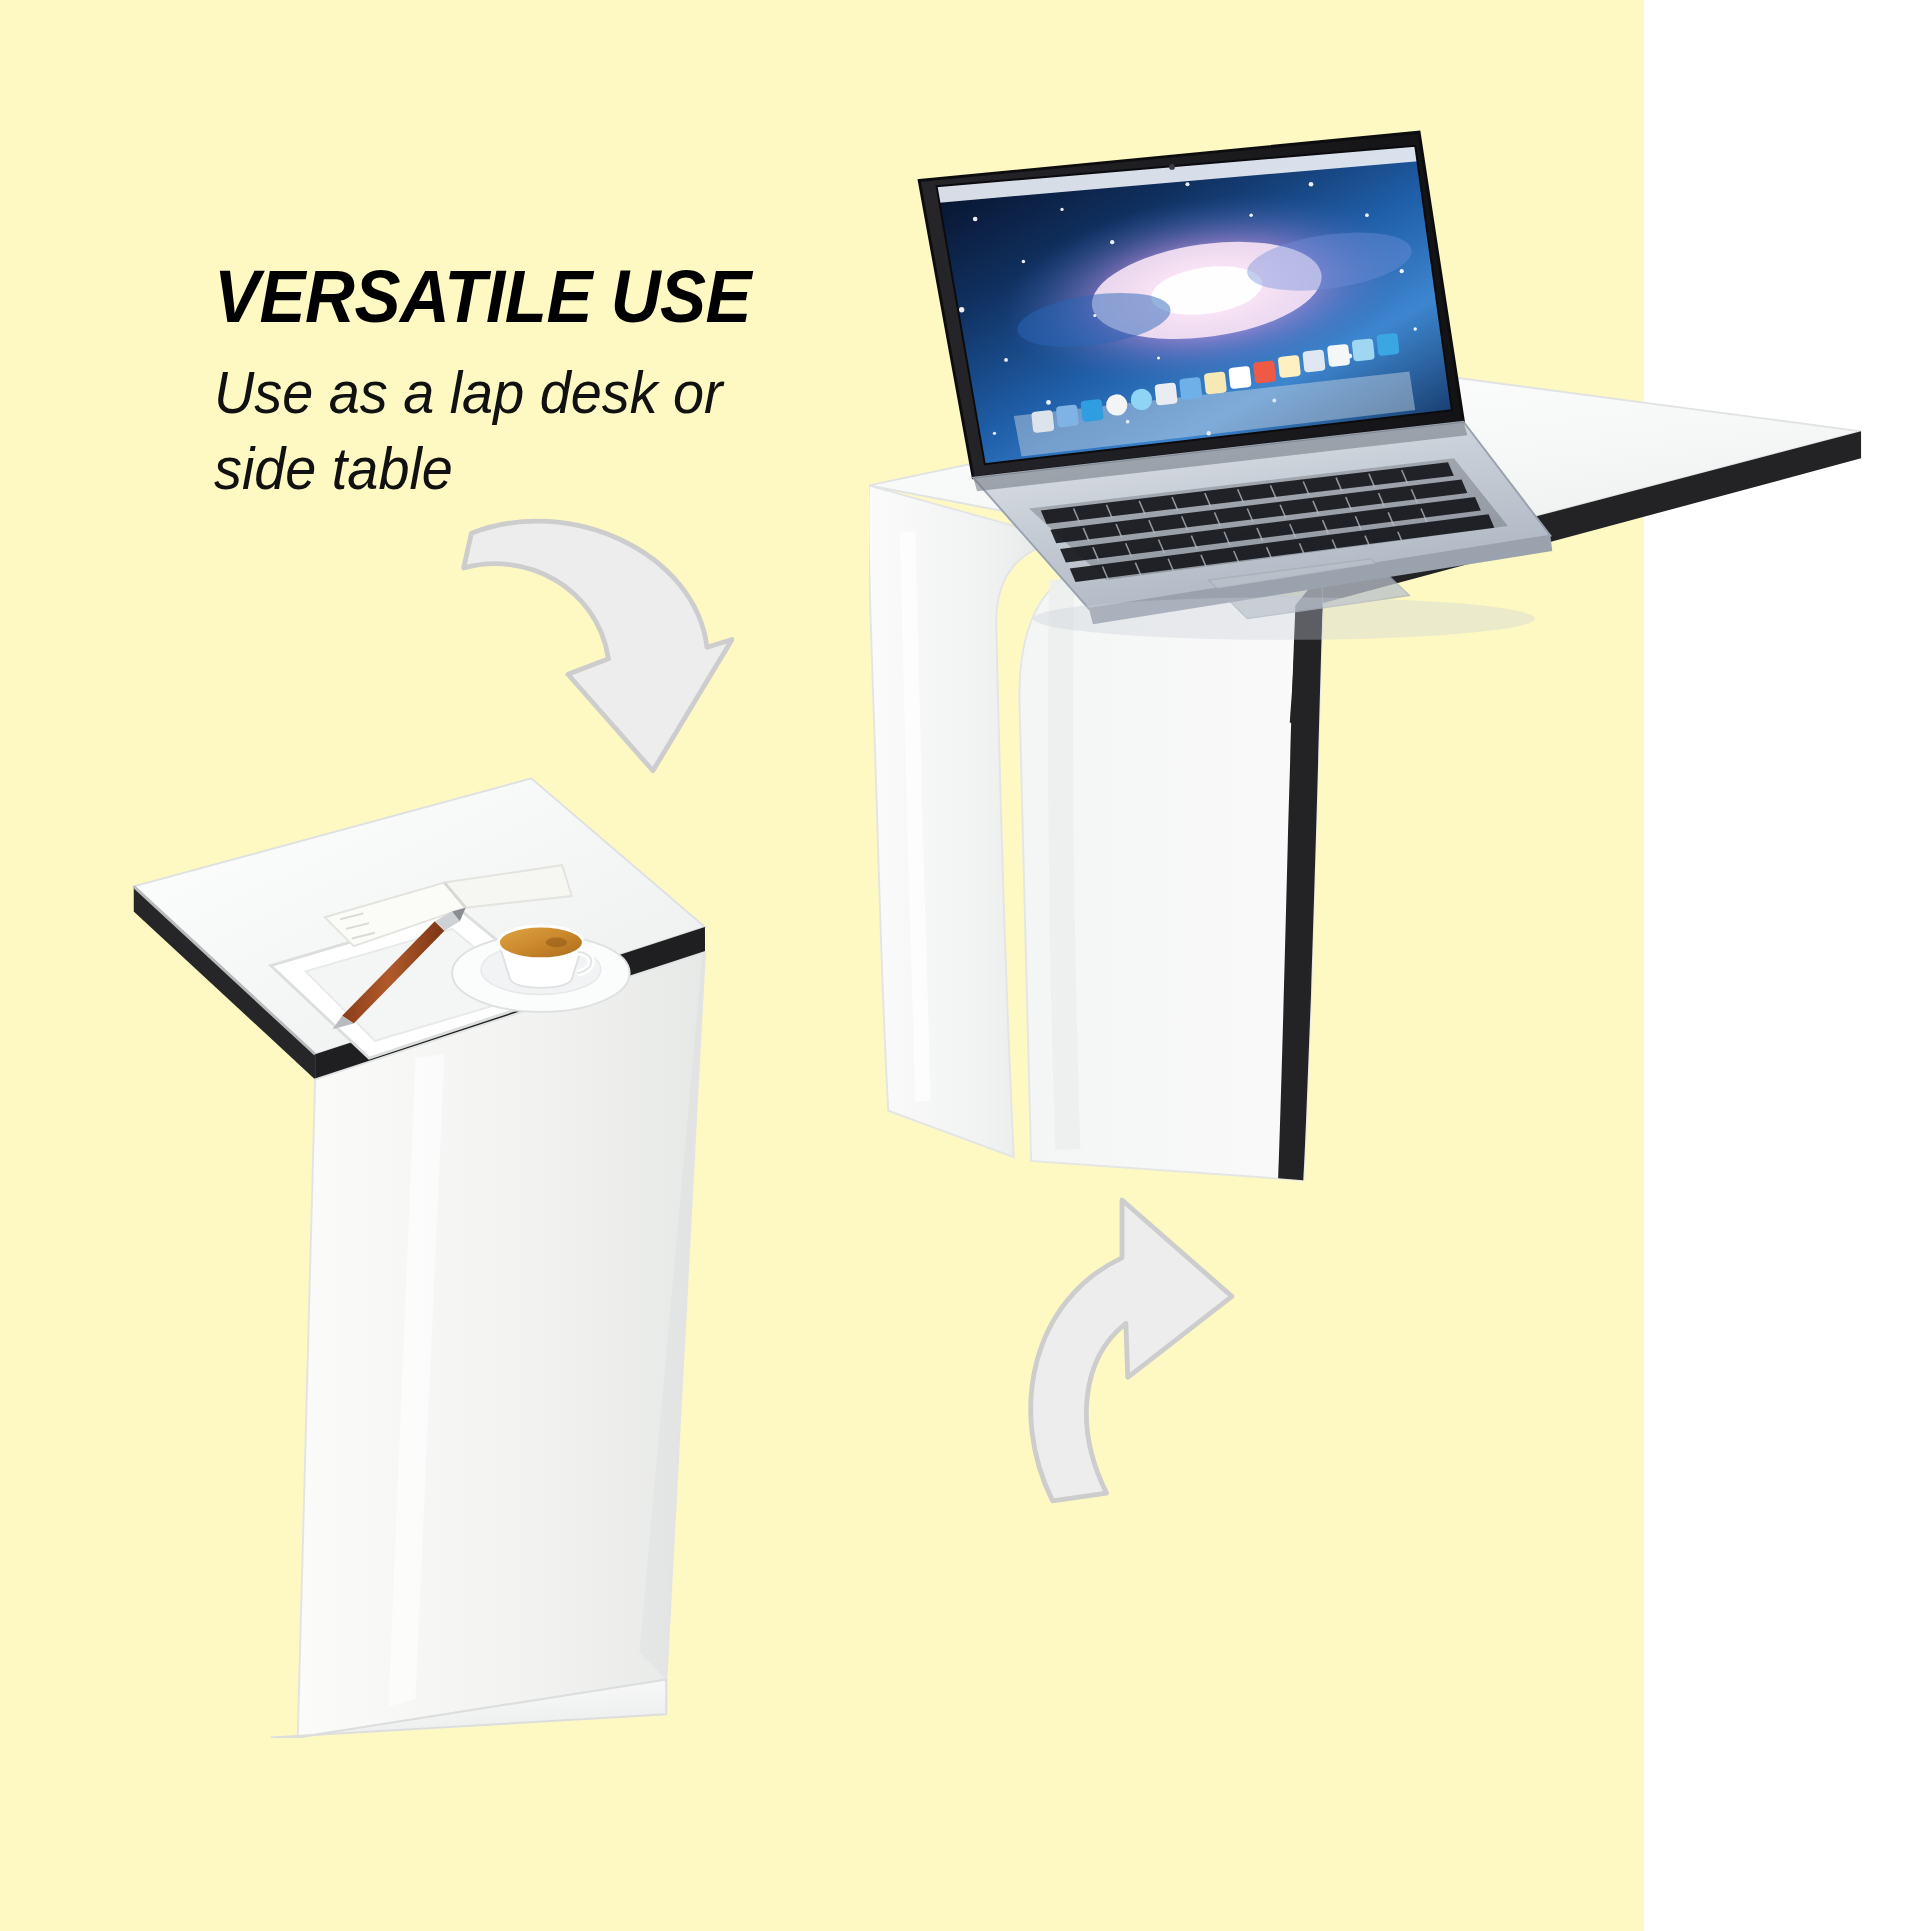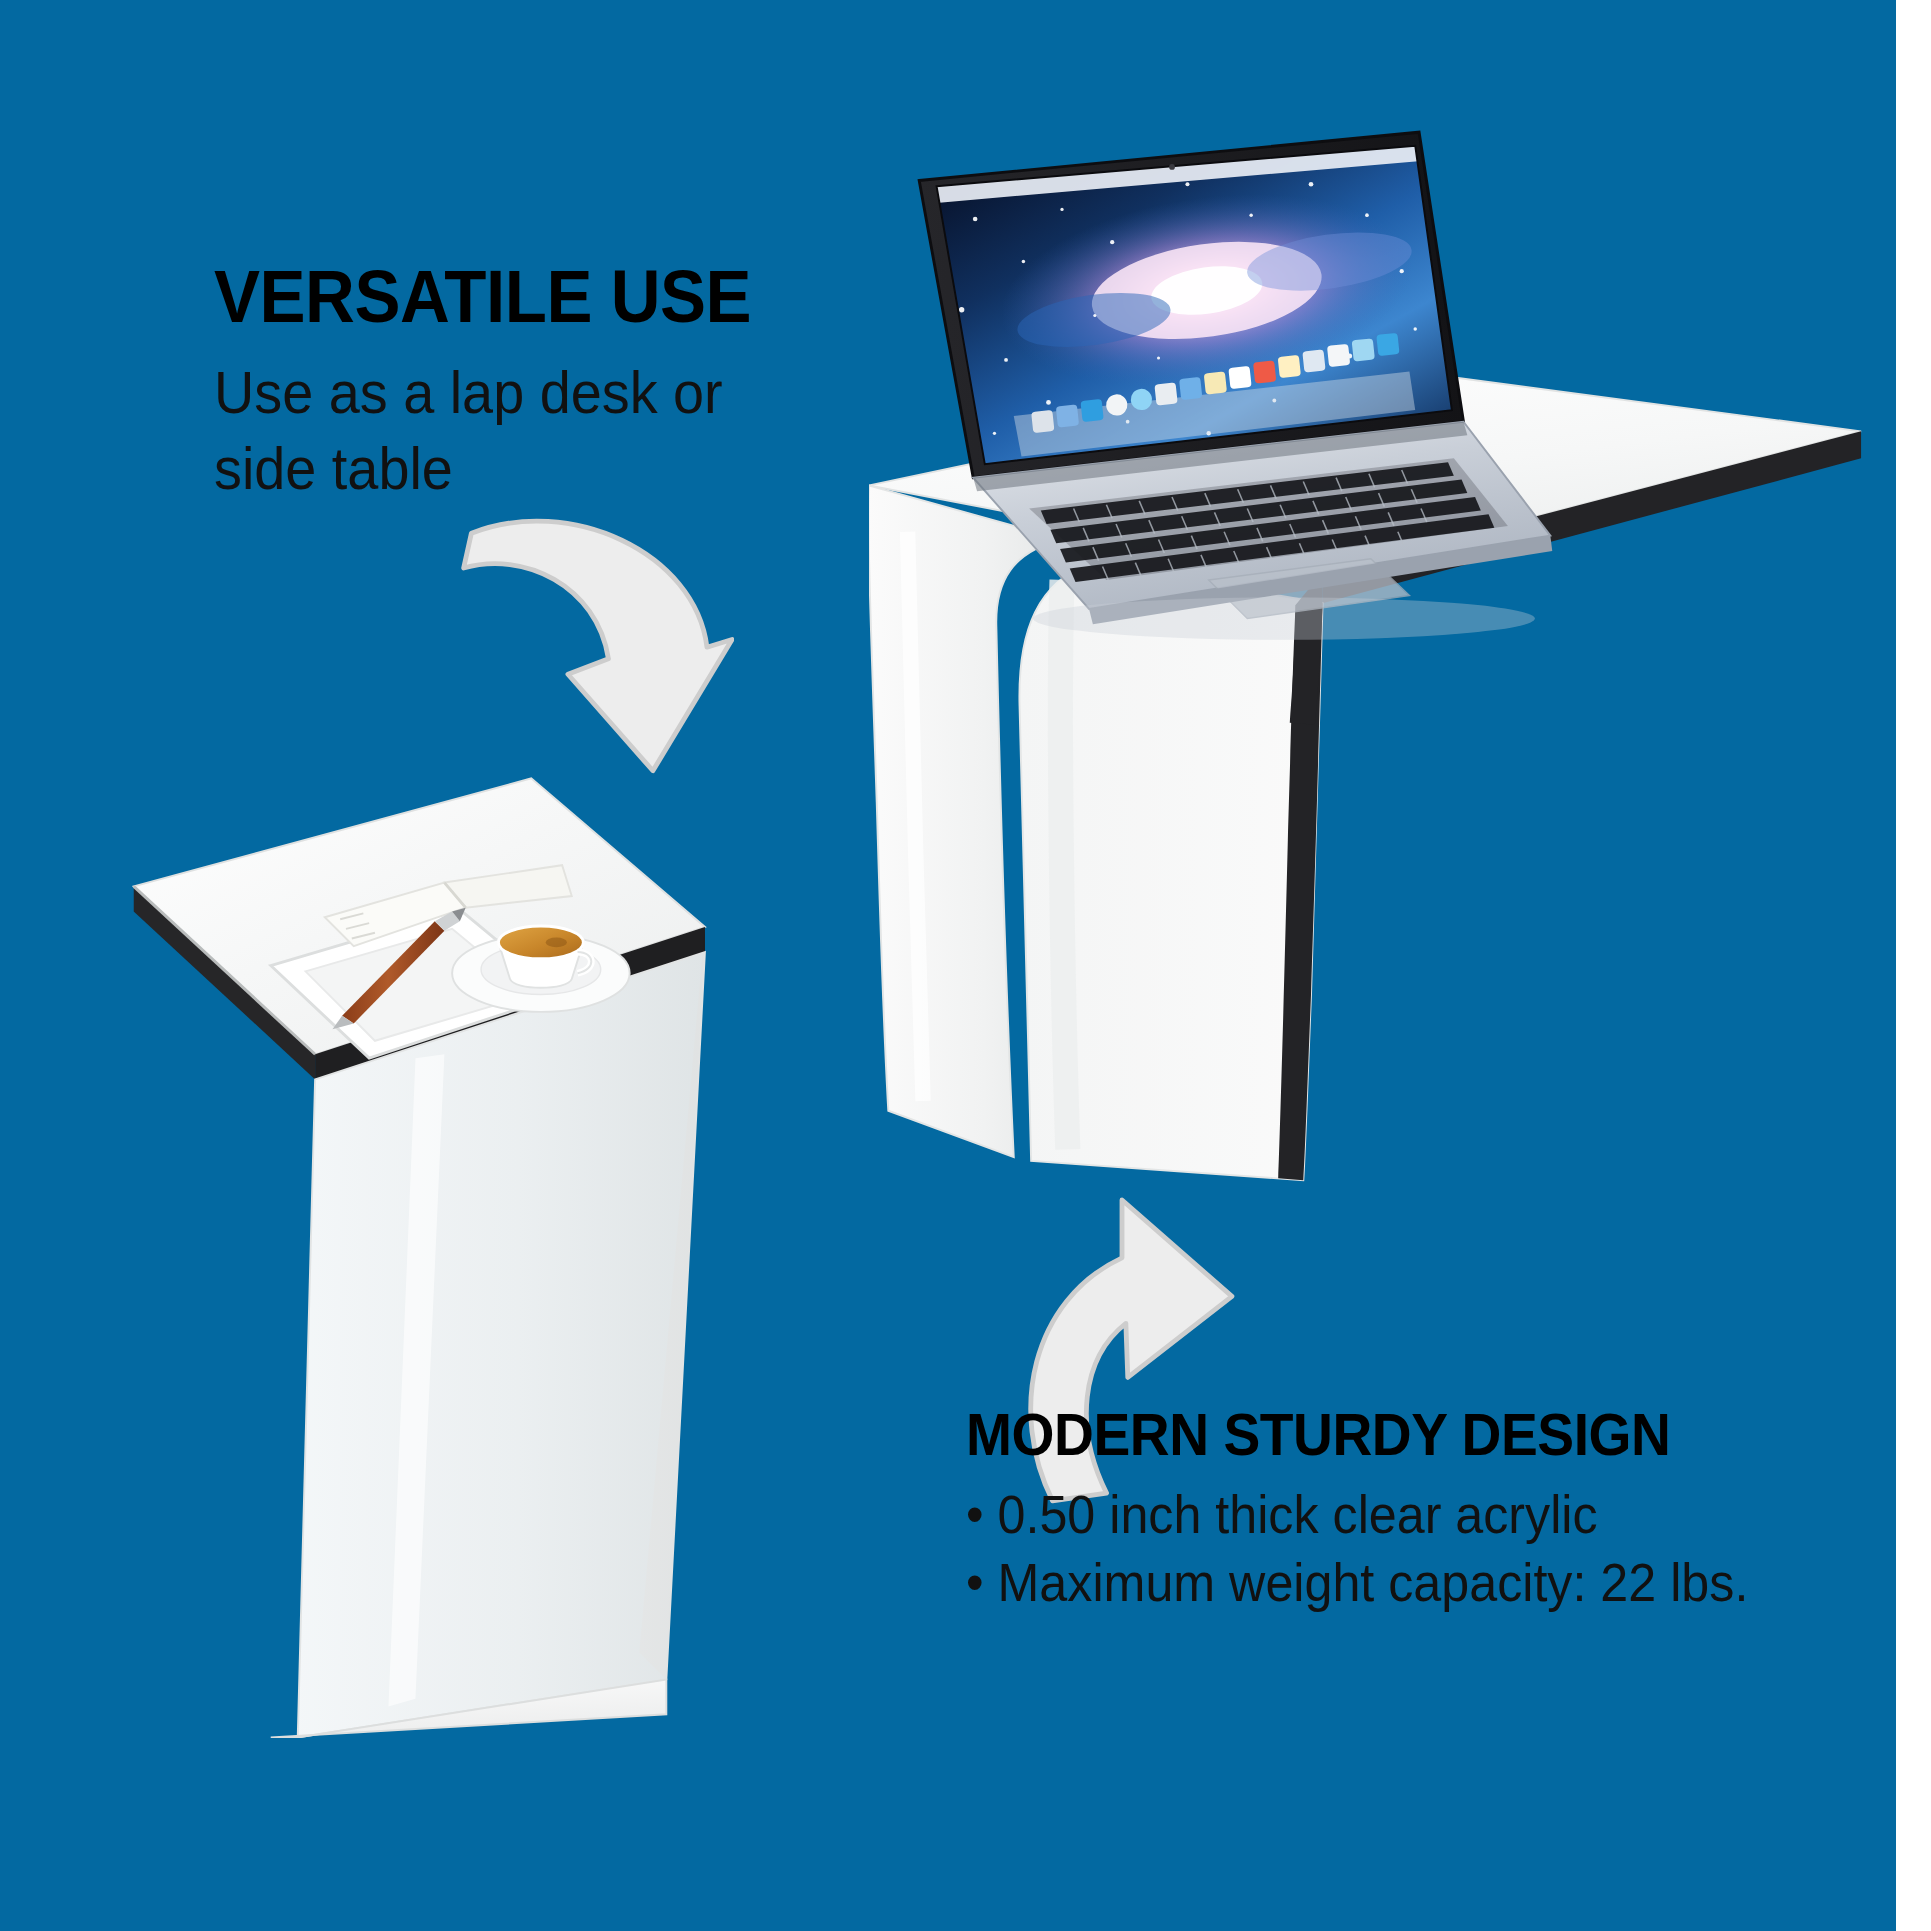--- a/index.html
+++ b/index.html
@@ -3,21 +3,21 @@
 <meta charset="utf-8">
 <style>
   html,body{margin:0;padding:0;}
   body{
     width:1931px;height:1931px;
     background:#ffffff;
     font-family:"Liberation Sans", sans-serif;
     overflow:hidden;
     position:relative;
   }
-  .stage{position:absolute;left:0;top:0;width:1896px;height:1931px;background:#0369a1;}
+  .stage{position:absolute;left:0;top:0;width:1644px;height:1931px;background:#fef9c3;font-style:italic;}
 
   
   .txt-block{position:absolute;}
   .headline{
     font-weight:bold;
     color:#000;
     letter-spacing:-0.5px;
     line-height:1.0;
     white-space:nowrap;
     transform:scaleX(0.92);
@@ -412,22 +412,15 @@
         <path d="M 228 500 L 706 424 L 708 440 L 232 516 Z" fill="#9aa2ae"></path>
         <g fill="#4d535b">
           <rect x="186" y="410" width="4" height="16" transform="rotate(-7 186 410)" opacity="0.0"></rect>
         </g>
       </g>
     </g>
 
     <ellipse cx="430" cy="510" rx="260" ry="22" fill="#c9cfd6" opacity="0.35"></ellipse>
   </svg>
 
-  <div class="txt-block nosel" id="block-modern">
-    <div class="headline">MODERN STURDY DESIGN</div>
-    <div class="bodytext">
-      <span class="bullet-line">• 0.50 inch thick clear acrylic</span>
-      <span class="bullet-line">• Maximum weight capacity: 22 lbs.</span>
-    </div>
-  </div>
 
 </div>
 
 
 </body></html>

